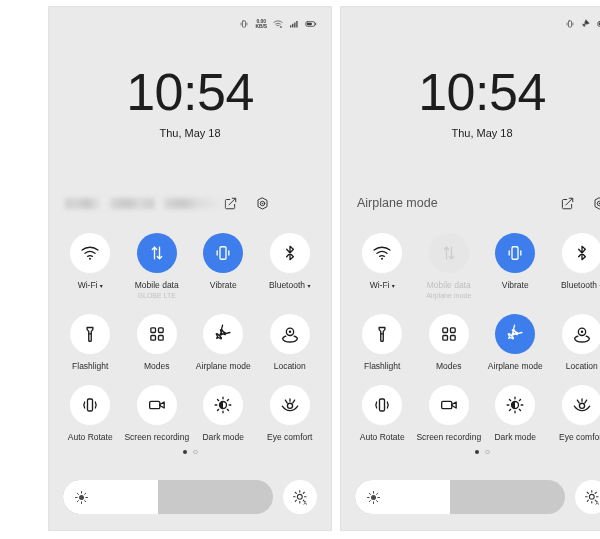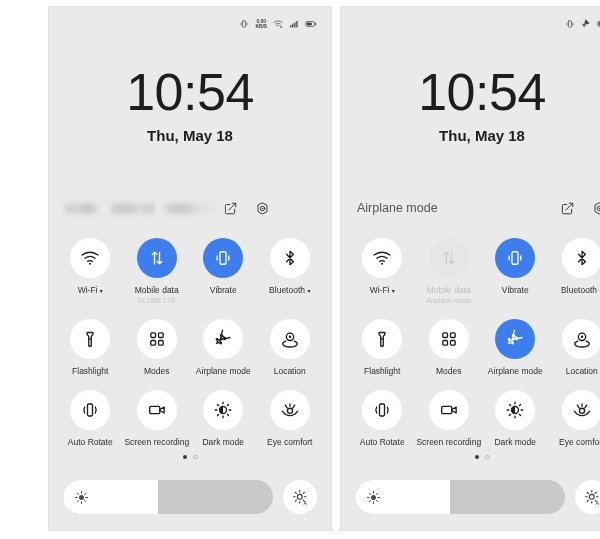--- a/index.html
+++ b/index.html
@@ -50,22 +50,22 @@
   .clockwrap { text-align: center; padding-top: 22px; }
   .clock {
     font-size: 52px;
     font-weight: 300;
     color: #1d1d1d;
     letter-spacing: -0.5px;
     line-height: 58px;
     font-family: "Liberation Sans", sans-serif;
   }
   .date {
-    font-size: 15px;
-    font-weight: 700;
+    font-size: 11px;
+    font-weight: 400;
     color: #1d1d1d;
     margin-top: 6px;
   }
 
   
   .qs-header {
     margin-top: 50px;
     height: 28px;
     display: flex;
     align-items: center;

